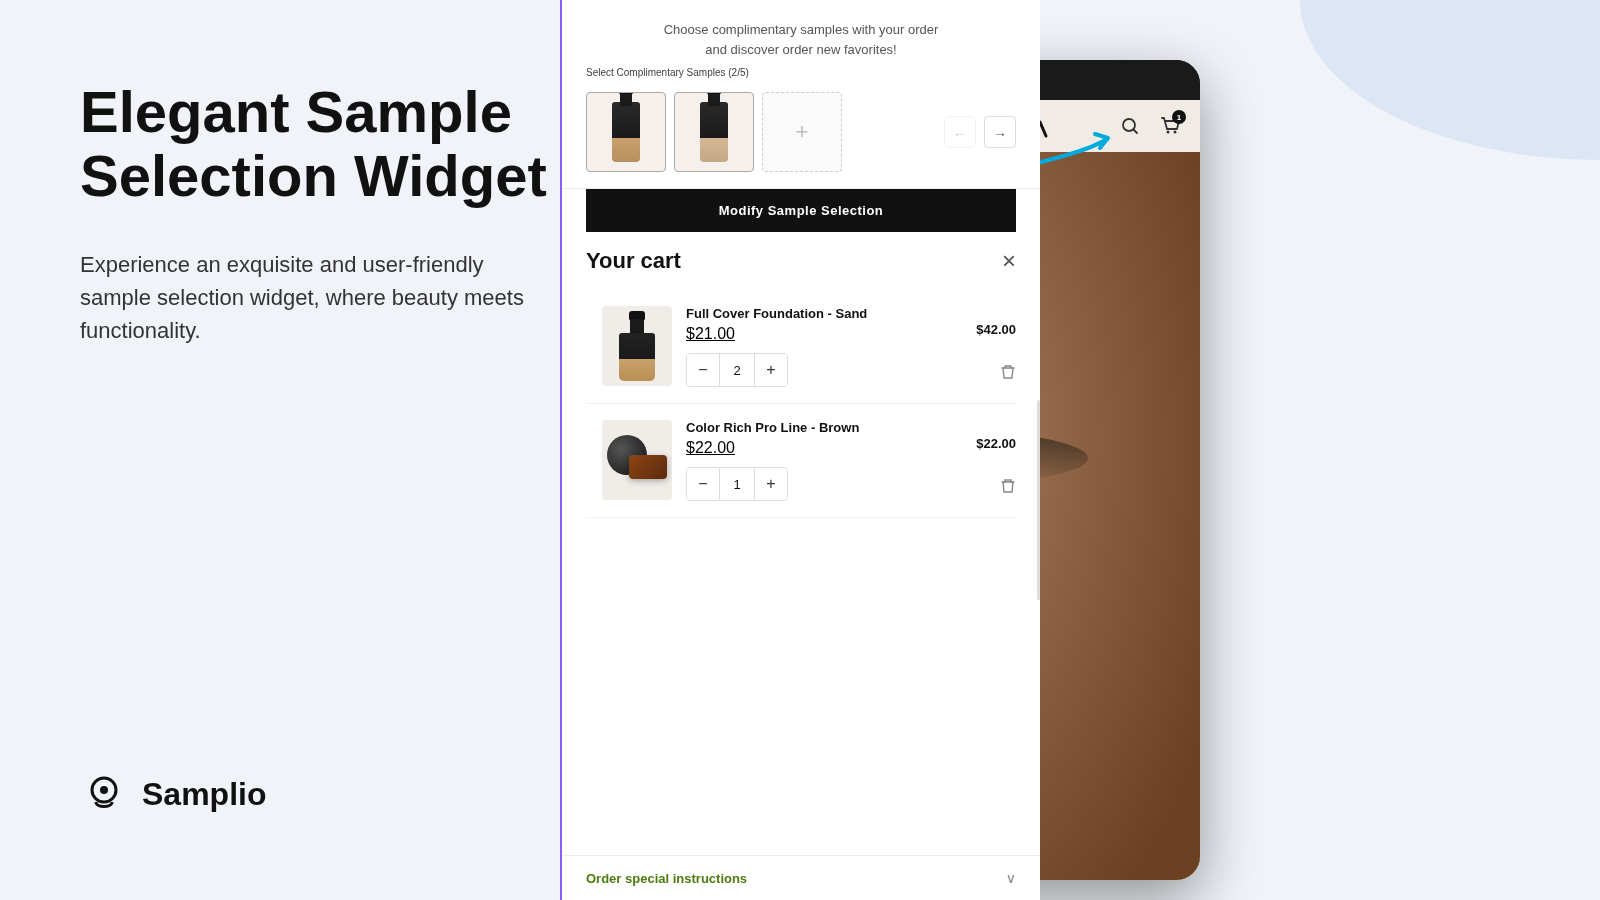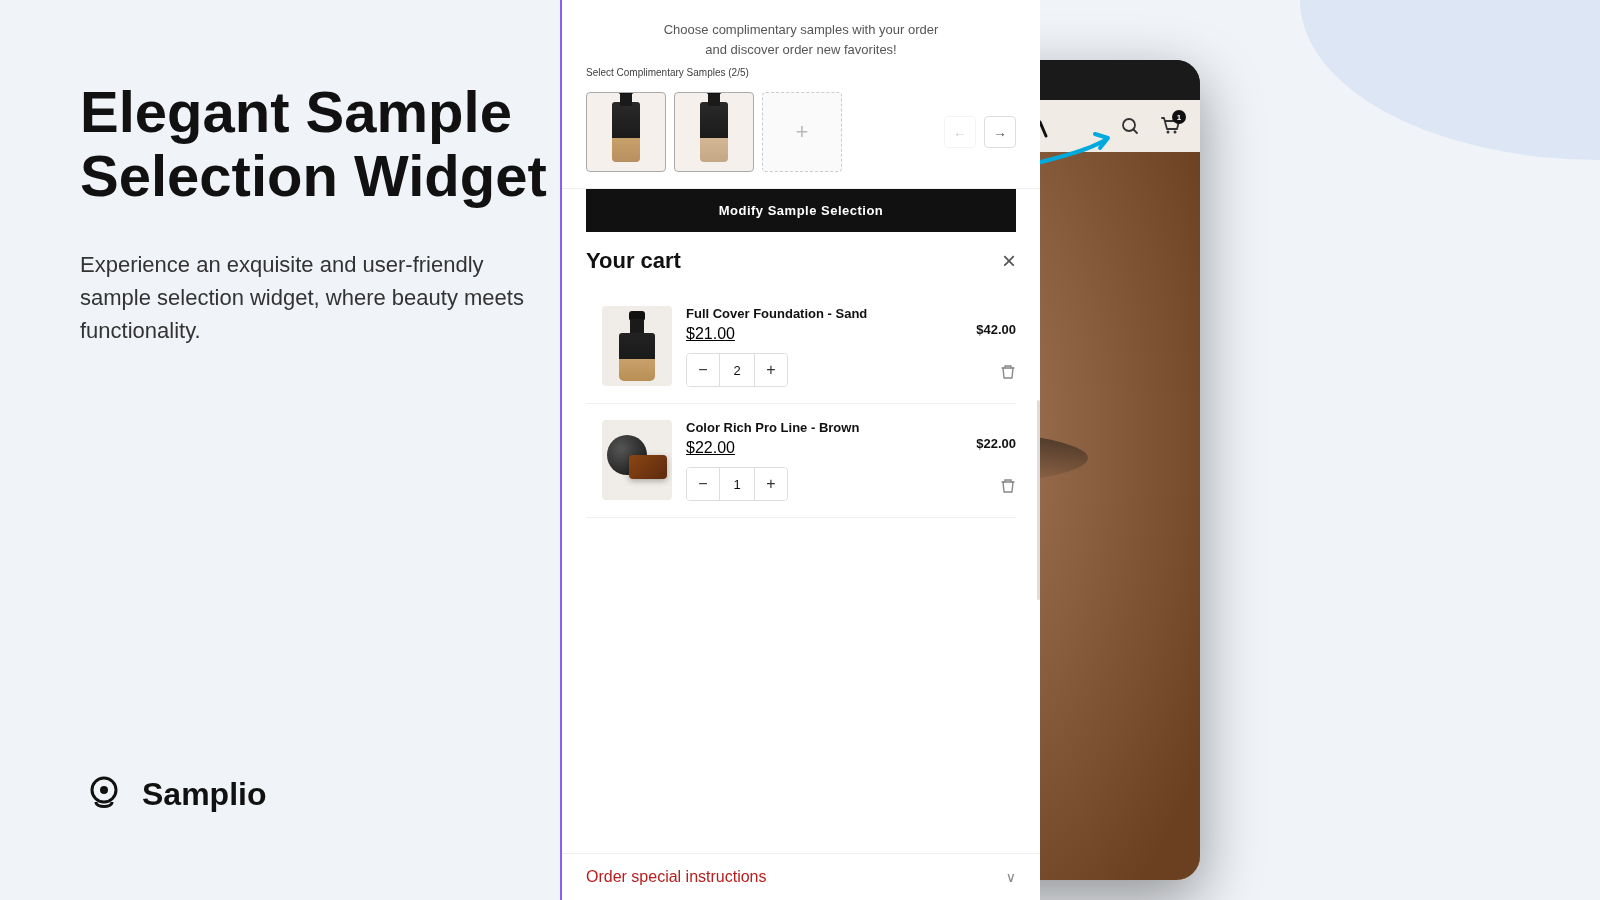--- a/index.html
+++ b/index.html
@@ -514,22 +514,23 @@
       border-top: 1px solid #eee;
       cursor: pointer;
       position: absolute;
       bottom: 0;
       left: 0;
       right: 0;
       background: white;
     }
 
     .instructions-label {
-      font-size: 16px;
-      color: #b91c1c;
+      font-size: 13px;
+      color: #4d7c0f;
+      font-weight: bold;
     }
 
     .chevron-icon {
       font-size: 14px;
       color: #888;
     }
 
     
     .scrollbar-line {
       position: absolute;

